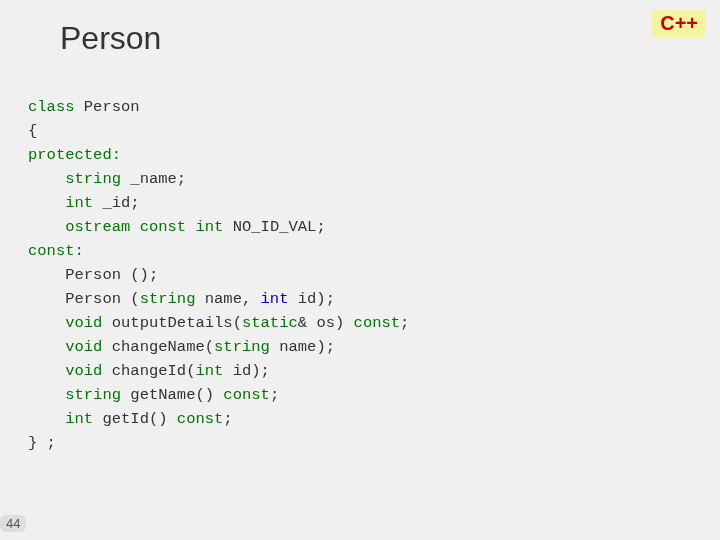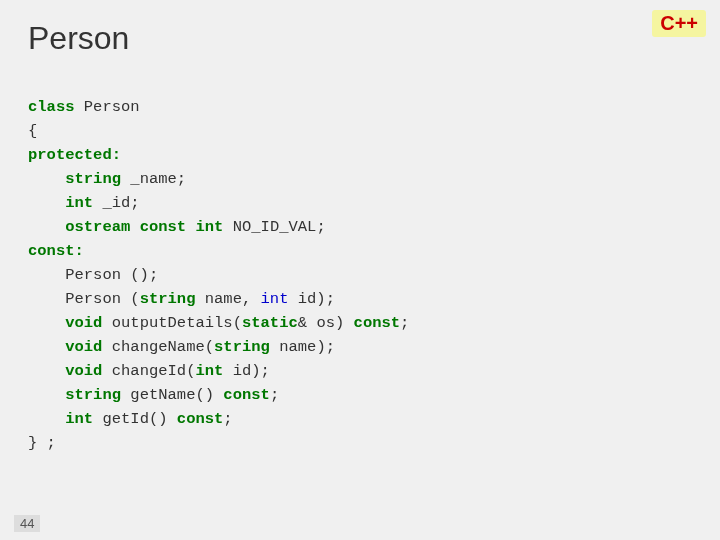--- a/index.html
+++ b/index.html
@@ -33,43 +33,44 @@
       border-radius: 3px;
     }
 
     .slide-title {
       font-family: Arial, sans-serif;
       font-size: 32px;
       font-weight: normal;
       color: #333;
       margin-bottom: 14px;
       margin-top: 2px;
+      margin-left: 32px;
     }
 
     .code-block {
       font-family: 'Courier New', Courier, monospace;
       font-size: 15.5px;
       line-height: 1.55;
       color: #333;
       white-space: pre;
     }
 
-    .kw { color: #007700; font-weight: bold; }
+    .kw { color: #007700; font-weight: normal; }
     .highlight-int { color: #0000cc; }
 
     .slide-number {
       position: absolute;
       bottom: 8px;
-      left: 14px;
+      left: 0;
       font-family: Arial, sans-serif;
       font-size: 13px;
       color: #555;
       background: #ddd;
       padding: 1px 6px;
-      border-radius: 0;
+      border-radius: 6px;
     }
   </style>
 </head>
 <body>
 
 <div class="slide">
 
   <div class="cpp-badge">C++</div>
 
   <div class="slide-title">Person</div>

